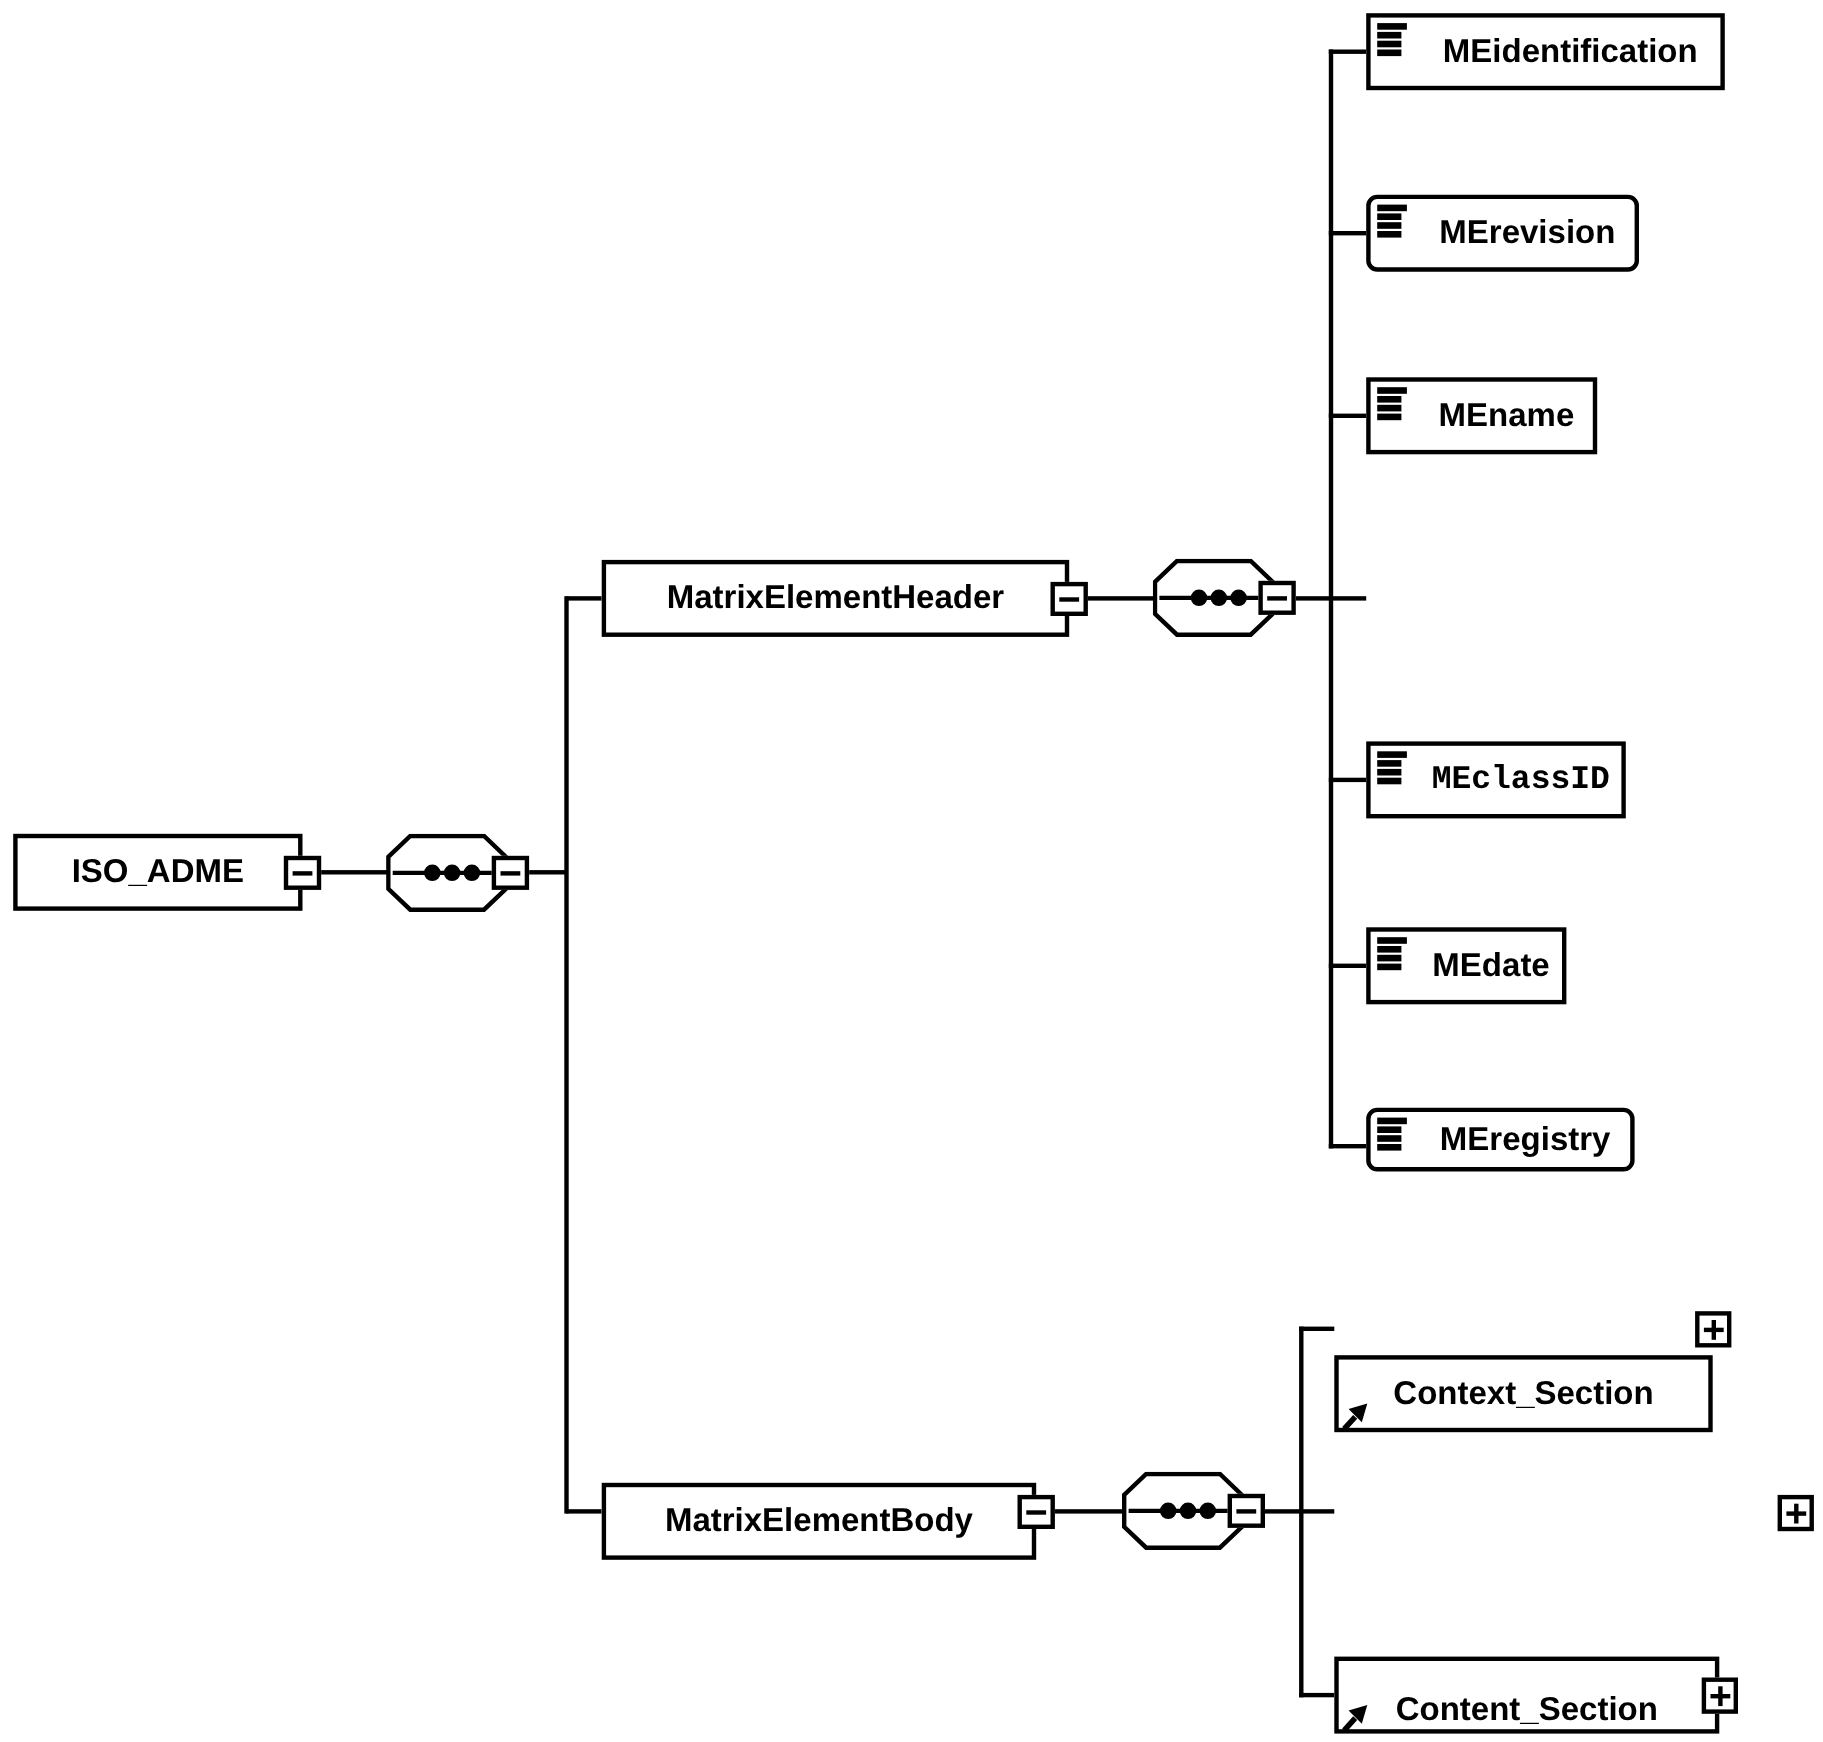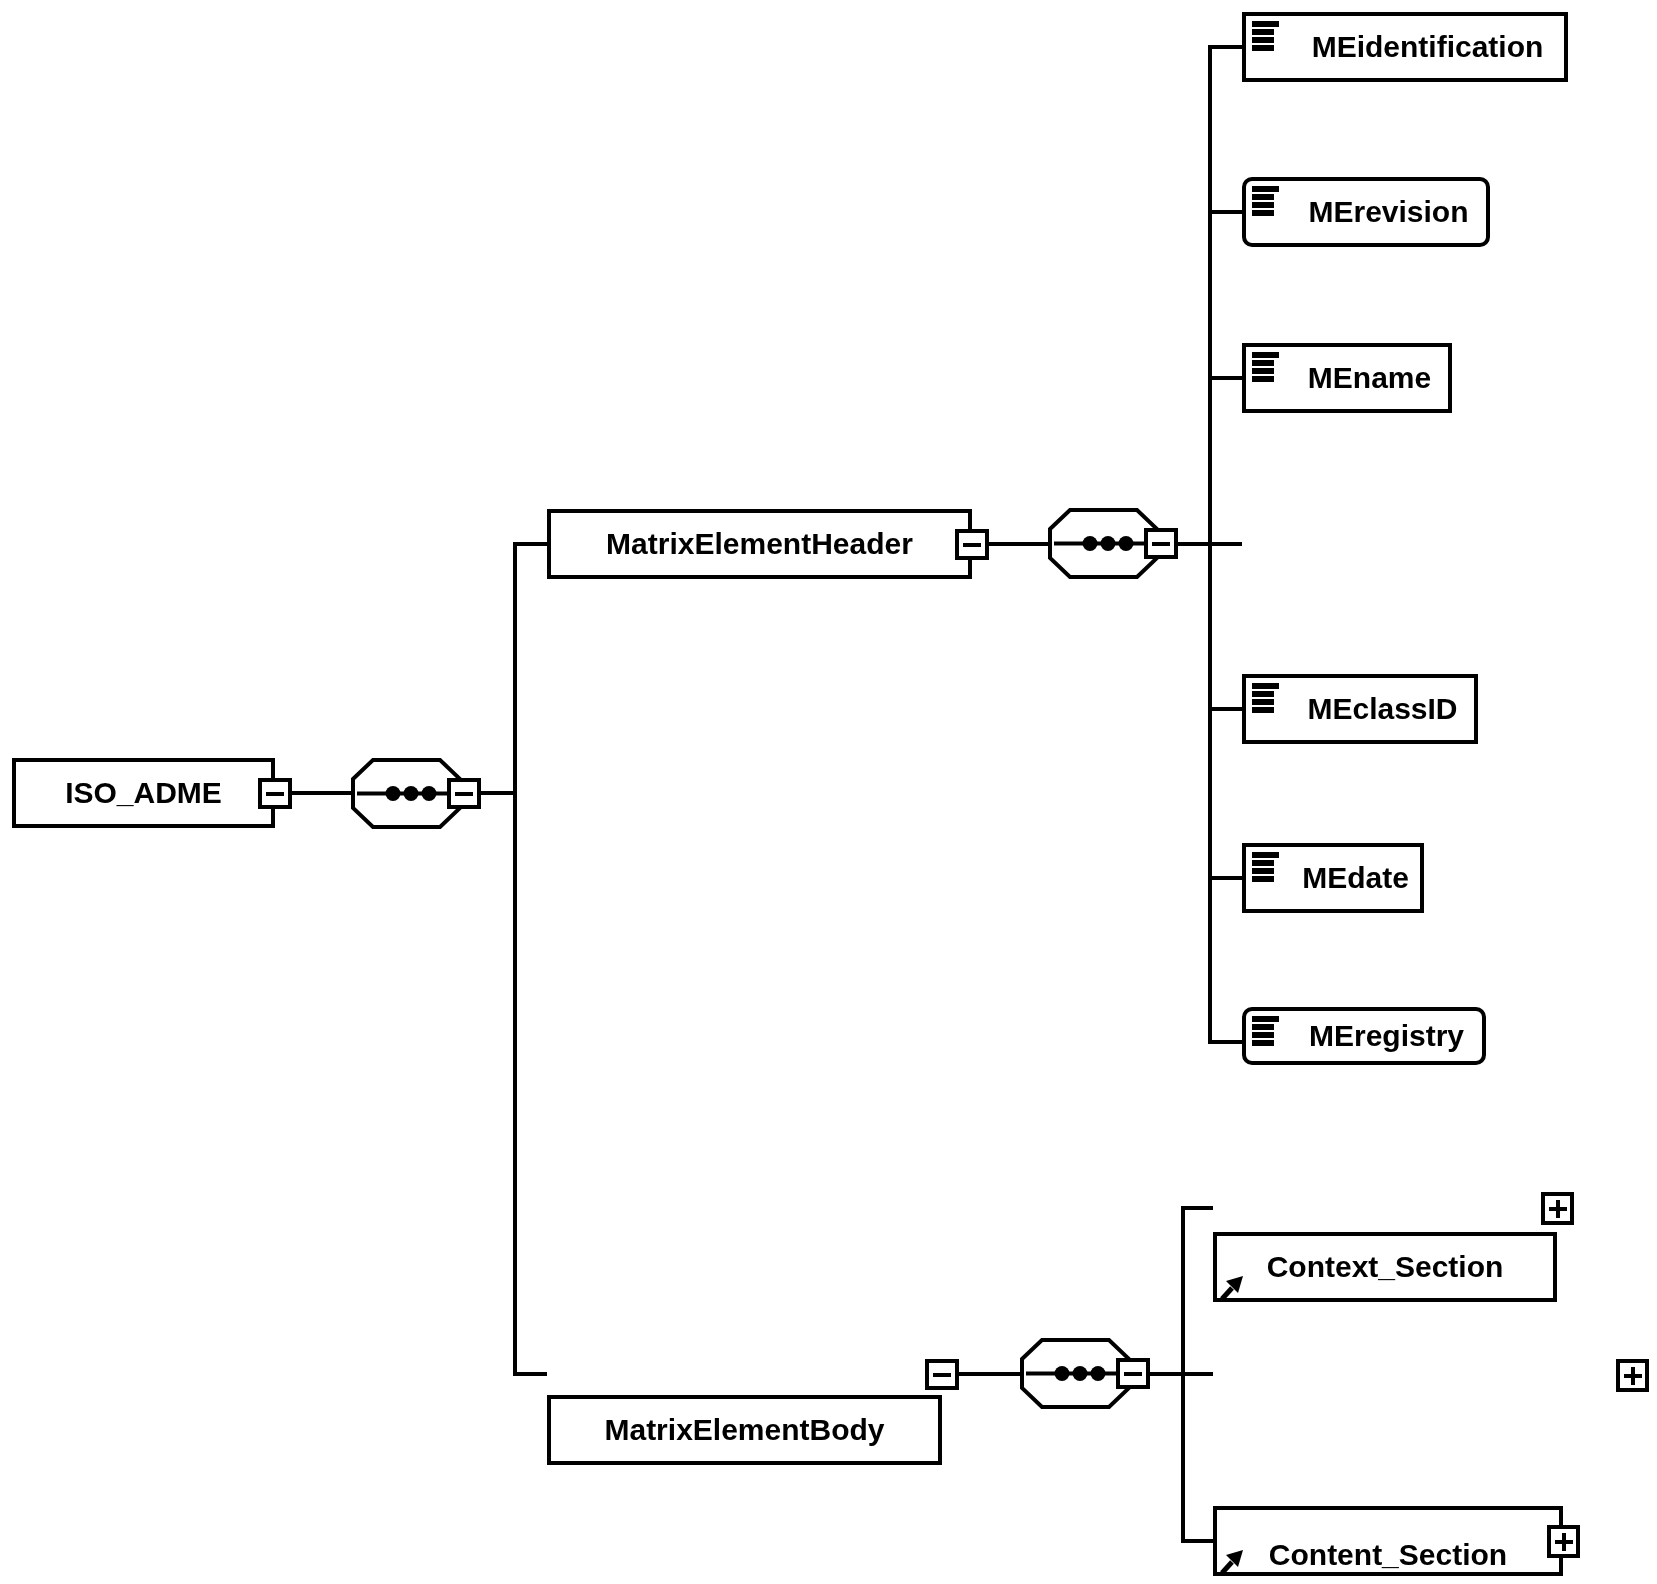--- a/index.html
+++ b/index.html
@@ -123,21 +123,21 @@
     <div class="bar-h"></div>
   </div>
 
   <div class="node" style="left:547px;top:509px;width:425px;height:70px;">
     <span>MatrixElementHeader</span>
   </div>
   <div class="toggle" style="left:955px;top:529px;">
     <div class="bar-h"></div>
   </div>
 
-  <div class="node" style="left:547px;top:1395px;width:395px;height:70px;">
+  <div class="node" style="left:547px;top:1348px;width:395px;height:70px;">
     <span>MatrixElementBody</span>
   </div>
   <div class="toggle" style="left:925px;top:1359px;">
     <div class="bar-h"></div>
   </div>
 
   <div class="node texticon" style="left:1242px;top:12px;width:326px;height:70px;">
     <div class="tlines">
       <div class="b b1"></div>
         <div class="b b2"></div>
@@ -161,21 +161,21 @@
     <div class="tlines">
       <div class="b b1"></div>
         <div class="b b2"></div>
       <div class="b b3"></div>
         <div class="b b4"></div>
     </div>
     <span>MEname</span>
   </div>
 
 
-  <div class="node texticon" style="left:1242px;top:674px;width:236px;height:70px;">
+  <div class="node texticon" style="left:1242px;top:674px;width:236px;height:70px;font-family:Liberation Mono, monospace;">
     <div class="tlines">
       <div class="b b1"></div>
         <div class="b b2"></div>
       <div class="b b3"></div>
         <div class="b b4"></div>
     </div>
     <span>MEclassID</span>
   </div>
 
   <div class="node texticon" style="left:1242px;top:843px;width:182px;height:70px;">

